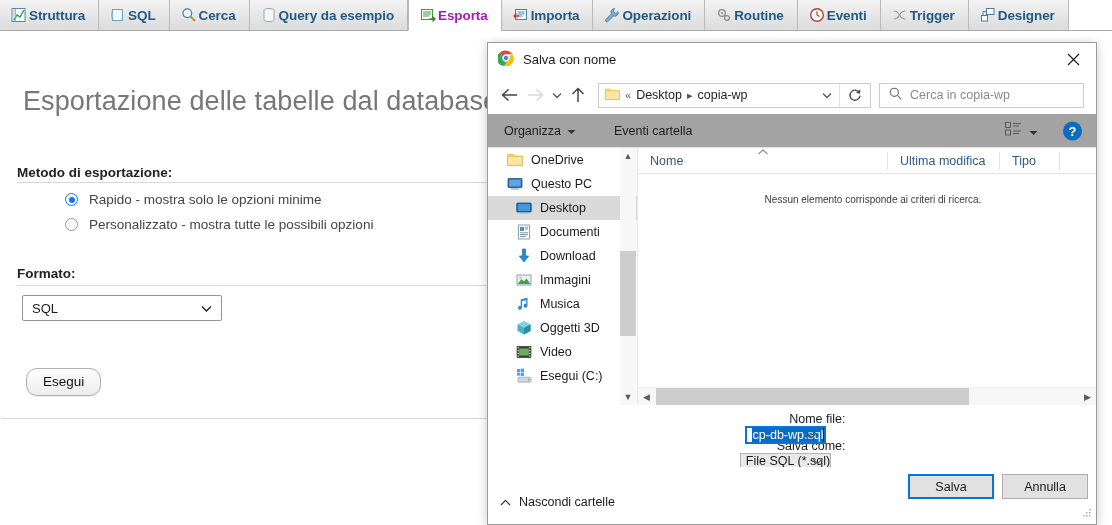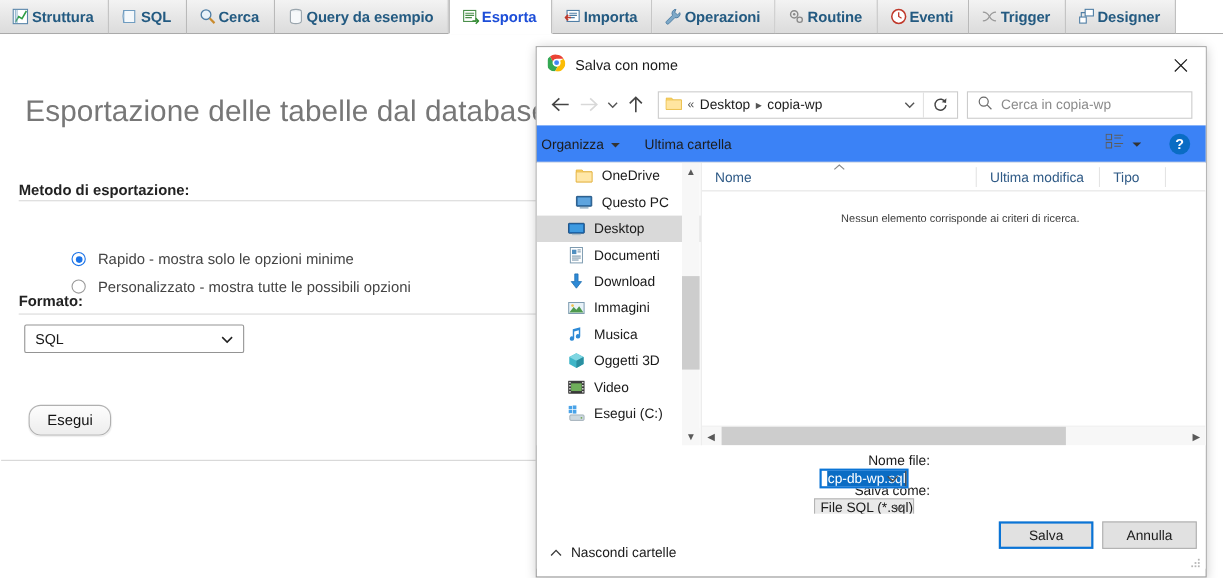--- a/index.html
+++ b/index.html
@@ -48,21 +48,21 @@
     letter-spacing: -0.1px;
   }
   .tab.active {
     background: #ffffff;
     border-bottom: 1px solid #ffffff;
     border-right: 1px solid #b9b9b9;
     border-left: 1px solid #b9b9b9;
     box-shadow: 0 -2px 3px rgba(0,0,0,0.06);
     z-index: 3;
   }
-  .tab.active .tab-label { color: #1d4ed8; }
+  .tab.active .tab-label { color: #a21caf; }
   .tab .icon { width: 16px; height: 16px; display: block; flex: 0 0 16px; }
 
   
   #page-body {
     position: absolute; left: 0; top: 31px;
     width: 1112px; height: 494px;
     background: #ffffff;
   }
   #content-panel {
     position: absolute;
@@ -98,21 +98,20 @@
   }
   .radio-row {
     position: absolute;
     display: flex;
     align-items: center;
     gap: 11px;
     left: 64px;
     font-size: 13.5px;
     color: #444444;
     cursor: pointer;
-    margin-top: 36px;
   }
   .radio-dot {
     width: 13px; height: 13px;
     border-radius: 50%;
     border: 1px solid #9a9a9a;
     background: #ffffff;
     box-sizing: border-box;
     position: relative;
     flex: 0 0 13px;
   }
@@ -250,26 +249,26 @@
     padding-left: 9px;
     box-sizing: border-box;
     font-size: 12.5px;
     color: #8b8b8b;
     cursor: text;
   }
   
   #dlg-cmdbar {
     position: relative;
     height: 33px;
-    background: #3b82f6;
+    background: #a3a3a3;
     border-bottom: 1px solid #e0e0e0;
     display: flex;
     align-items: center;
-    padding-left: 4px;
-    gap: 22px;
+    padding-left: 16px;
+    gap: 38px;
   }
   .cmd {
     font-size: 12.5px;
     color: #1d1d1d;
     display: flex; align-items: center; gap: 6px;
     cursor: pointer;
     white-space: nowrap;
   }
   #viewmode {
     position: absolute; right: 58px; top: 50%;
@@ -300,21 +299,21 @@
     width: 149px;
     flex: 0 0 149px;
     background: #ffffff;
     border-right: 1px solid #e4e4e4;
     overflow: hidden;
   }
   .tree-item {
     display: flex; align-items: center;
     gap: 8px;
     height: 24px;
-    padding-left: 35px;
+    padding-left: 19px;
     font-size: 12.5px;
     color: #1a1a1a;
     cursor: pointer;
     white-space: nowrap;
     box-sizing: border-box;
   }
   .tree-item.indent { padding-left: 28px; }
   .tree-item.selected { background: #d9d9d9; }
   .tree-item .ico { width: 16px; height: 16px; flex: 0 0 16px; display:block; }
 
@@ -712,21 +711,21 @@
   <div id="dlg-cmdbar">
     <div class="cmd">
       <span>Organizza</span>
       <span>
         <svg width="9" height="6" viewBox="0 0 9 6">
             <path d="M0.5 1 L4.5 5 L8.5 1" fill="#333"></path>
           </svg>
       </span>
     </div>
     <div class="cmd">
-      <span>Ultima cartella</span>
+      <span>Eventi cartella</span>
     </div>
 
     <div id="viewmode">
       <span>
         <svg width="17" height="14" viewBox="0 0 17 14">
           <rect x="0.5" y="0.5" width="5" height="5" stroke="#5c5c5c" stroke-width="1" fill="none"></rect>
           <rect x="0.5" y="8" width="5" height="5" stroke="#5c5c5c" stroke-width="1" fill="none"></rect>
           <path d="M8 1.5 h8 M8 4 h6 M8 9 h8 M8 11.5 h6" stroke="#5c5c5c" stroke-width="1"></path>
         </svg>
       </span>

